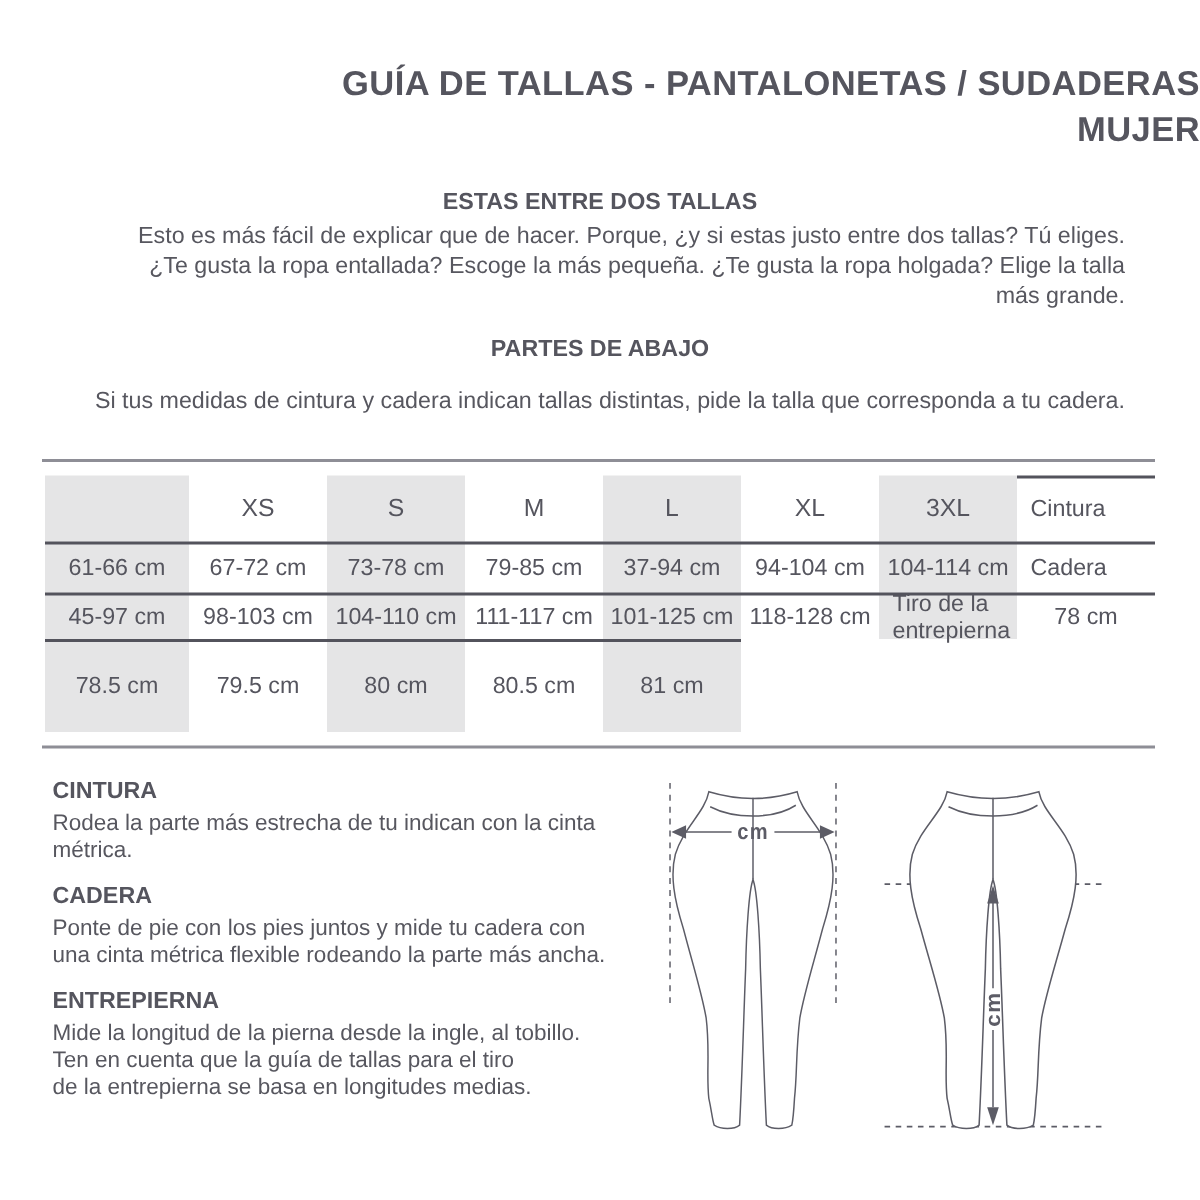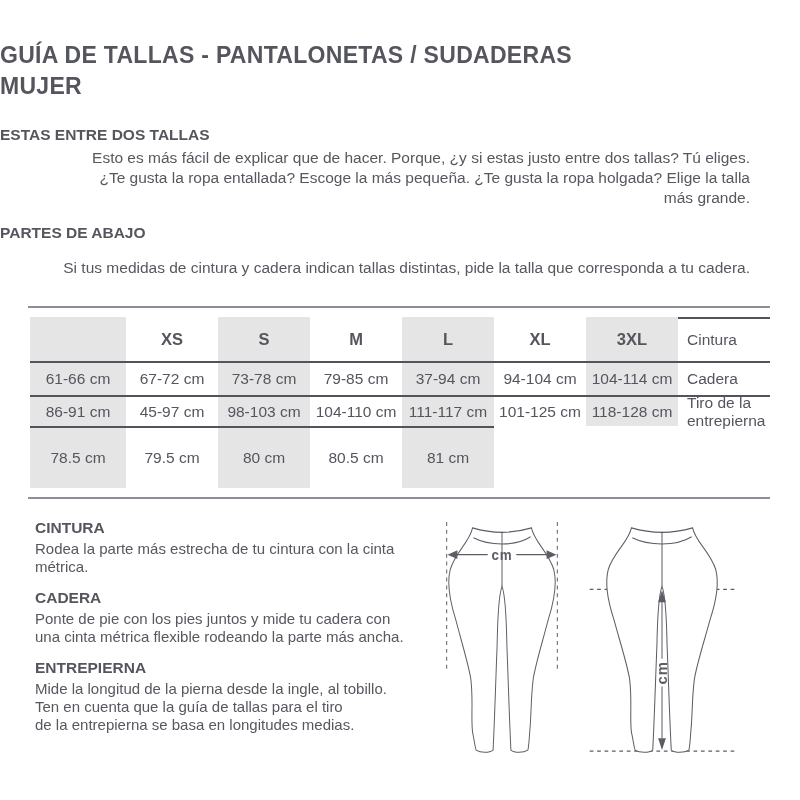--- a/index.html
+++ b/index.html
@@ -1,39 +1,39 @@
 <!DOCTYPE html>
 <html><head>
 <meta charset="utf-8">
 <style>
   * { margin:0; padding:0; box-sizing:border-box; }
   html,body { width:800px; height:800px; background:#ffffff; overflow:hidden;
               font-family:"Liberation Sans", sans-serif; color:#57575f; }
   .abs { position:absolute; }
 
-  .title { top:40px; left:0; width:800px; text-align:left;
+  .title { top:40px; left:0; width:800px; text-align:right;
            font-size:23px; font-weight:bold; line-height:31px;
            letter-spacing:.3px; white-space:pre-line; color:#55555e; }
 
-  .sec-head { left:0; width:800px; 
+  .sec-head { left:0; width:800px; text-align:center;
               font-size:15.5px; font-weight:bold; color:#55555e; }
   .sec-body { left:50px; width:700px; text-align:right;
               font-size:15.5px; line-height:20px; white-space:pre-line; }
   .sec1-head { top:126px; } .sec1-body { top:148px; }
   .sec2-head { top:224px; } .sec2-body { top:258px; }
 
   .rule { left:28px; width:742px; height:2px; background:#8e8e96; }
   .rule-top { top:306px; } .rule-bottom { top:497px; }
 
   .size-table { top:317px; left:30px; width:740px; display:grid;
                 grid-template-columns:96px repeat(7, 1fr);
                 grid-template-rows:44px 34px 31px 62px; }
   .c { display:flex; align-items:center; justify-content:center;
        font-size:15.5px; color:#55555e; }
-  .c.h { font-weight:bold; font-size:16.5px; }
+  .c.h { font-weight:normal; font-size:16.5px; }
   .c.lab { justify-content:flex-start; padding-left:9px; line-height:18px; }
   .c.bt { border-top:2px solid #53535c; }
   .size-table > .c:nth-child(8n+1),
   .size-table > .c:nth-child(8n+3),
   .size-table > .c:nth-child(8n+5),
   .size-table > .c:nth-child(8n+7) { background:#e5e5e6; }
 
   .guide { top:506px; left:35px; width:432px; }
   .guide h3 { font-size:15.5px; font-weight:bold; color:#55555e; margin:13px 0 3px; }
   .guide p { font-size:15px; line-height:18px; white-space:pre-line; }
@@ -69,41 +69,41 @@
   <div class="c lab bt">Cintura</div>
   <div class="c bt">61-66 cm</div>
   <div class="c bt">67-72 cm</div>
   <div class="c bt">73-78 cm</div>
   <div class="c bt">79-85 cm</div>
   <div class="c bt">37-94 cm</div>
   <div class="c bt">94-104 cm</div>
   <div class="c bt">104-114 cm</div>
 
   <div class="c lab bt">Cadera</div>
-  <div class="c bt">86-91 cm</div>
   <div class="c bt">45-97 cm</div>
   <div class="c bt">98-103 cm</div>
   <div class="c bt">104-110 cm</div>
   <div class="c bt">111-117 cm</div>
   <div class="c bt">101-125 cm</div>
   <div class="c bt">118-128 cm</div>
 
   <div class="c lab bt">Tiro de la entrepierna</div>
+  <div class="c bt">78 cm</div>
   <div class="c bt">78.5 cm</div>
   <div class="c bt">79.5 cm</div>
   <div class="c bt">80 cm</div>
   <div class="c bt">80.5 cm</div>
   <div class="c bt">81 cm</div>
 </div>
 
 <div class="abs rule rule-bottom"></div>
 
 <div class="abs guide">
   <h3>CINTURA</h3>
-  <p>Rodea la parte más estrecha de tu cintura con la cinta
+  <p>Rodea la parte más estrecha de tu indican con la cinta
 métrica.</p>
   <h3>CADERA</h3>
   <p>Ponte de pie con los pies juntos y mide tu cadera con
 una cinta métrica flexible rodeando la parte más ancha.</p>
   <h3>ENTREPIERNA</h3>
   <p>Mide la longitud de la pierna desde la ingle, al tobillo.
 Ten en cuenta que la guía de tallas para el tiro
 de la entrepierna se basa en longitudes medias.</p>
 </div>
 

